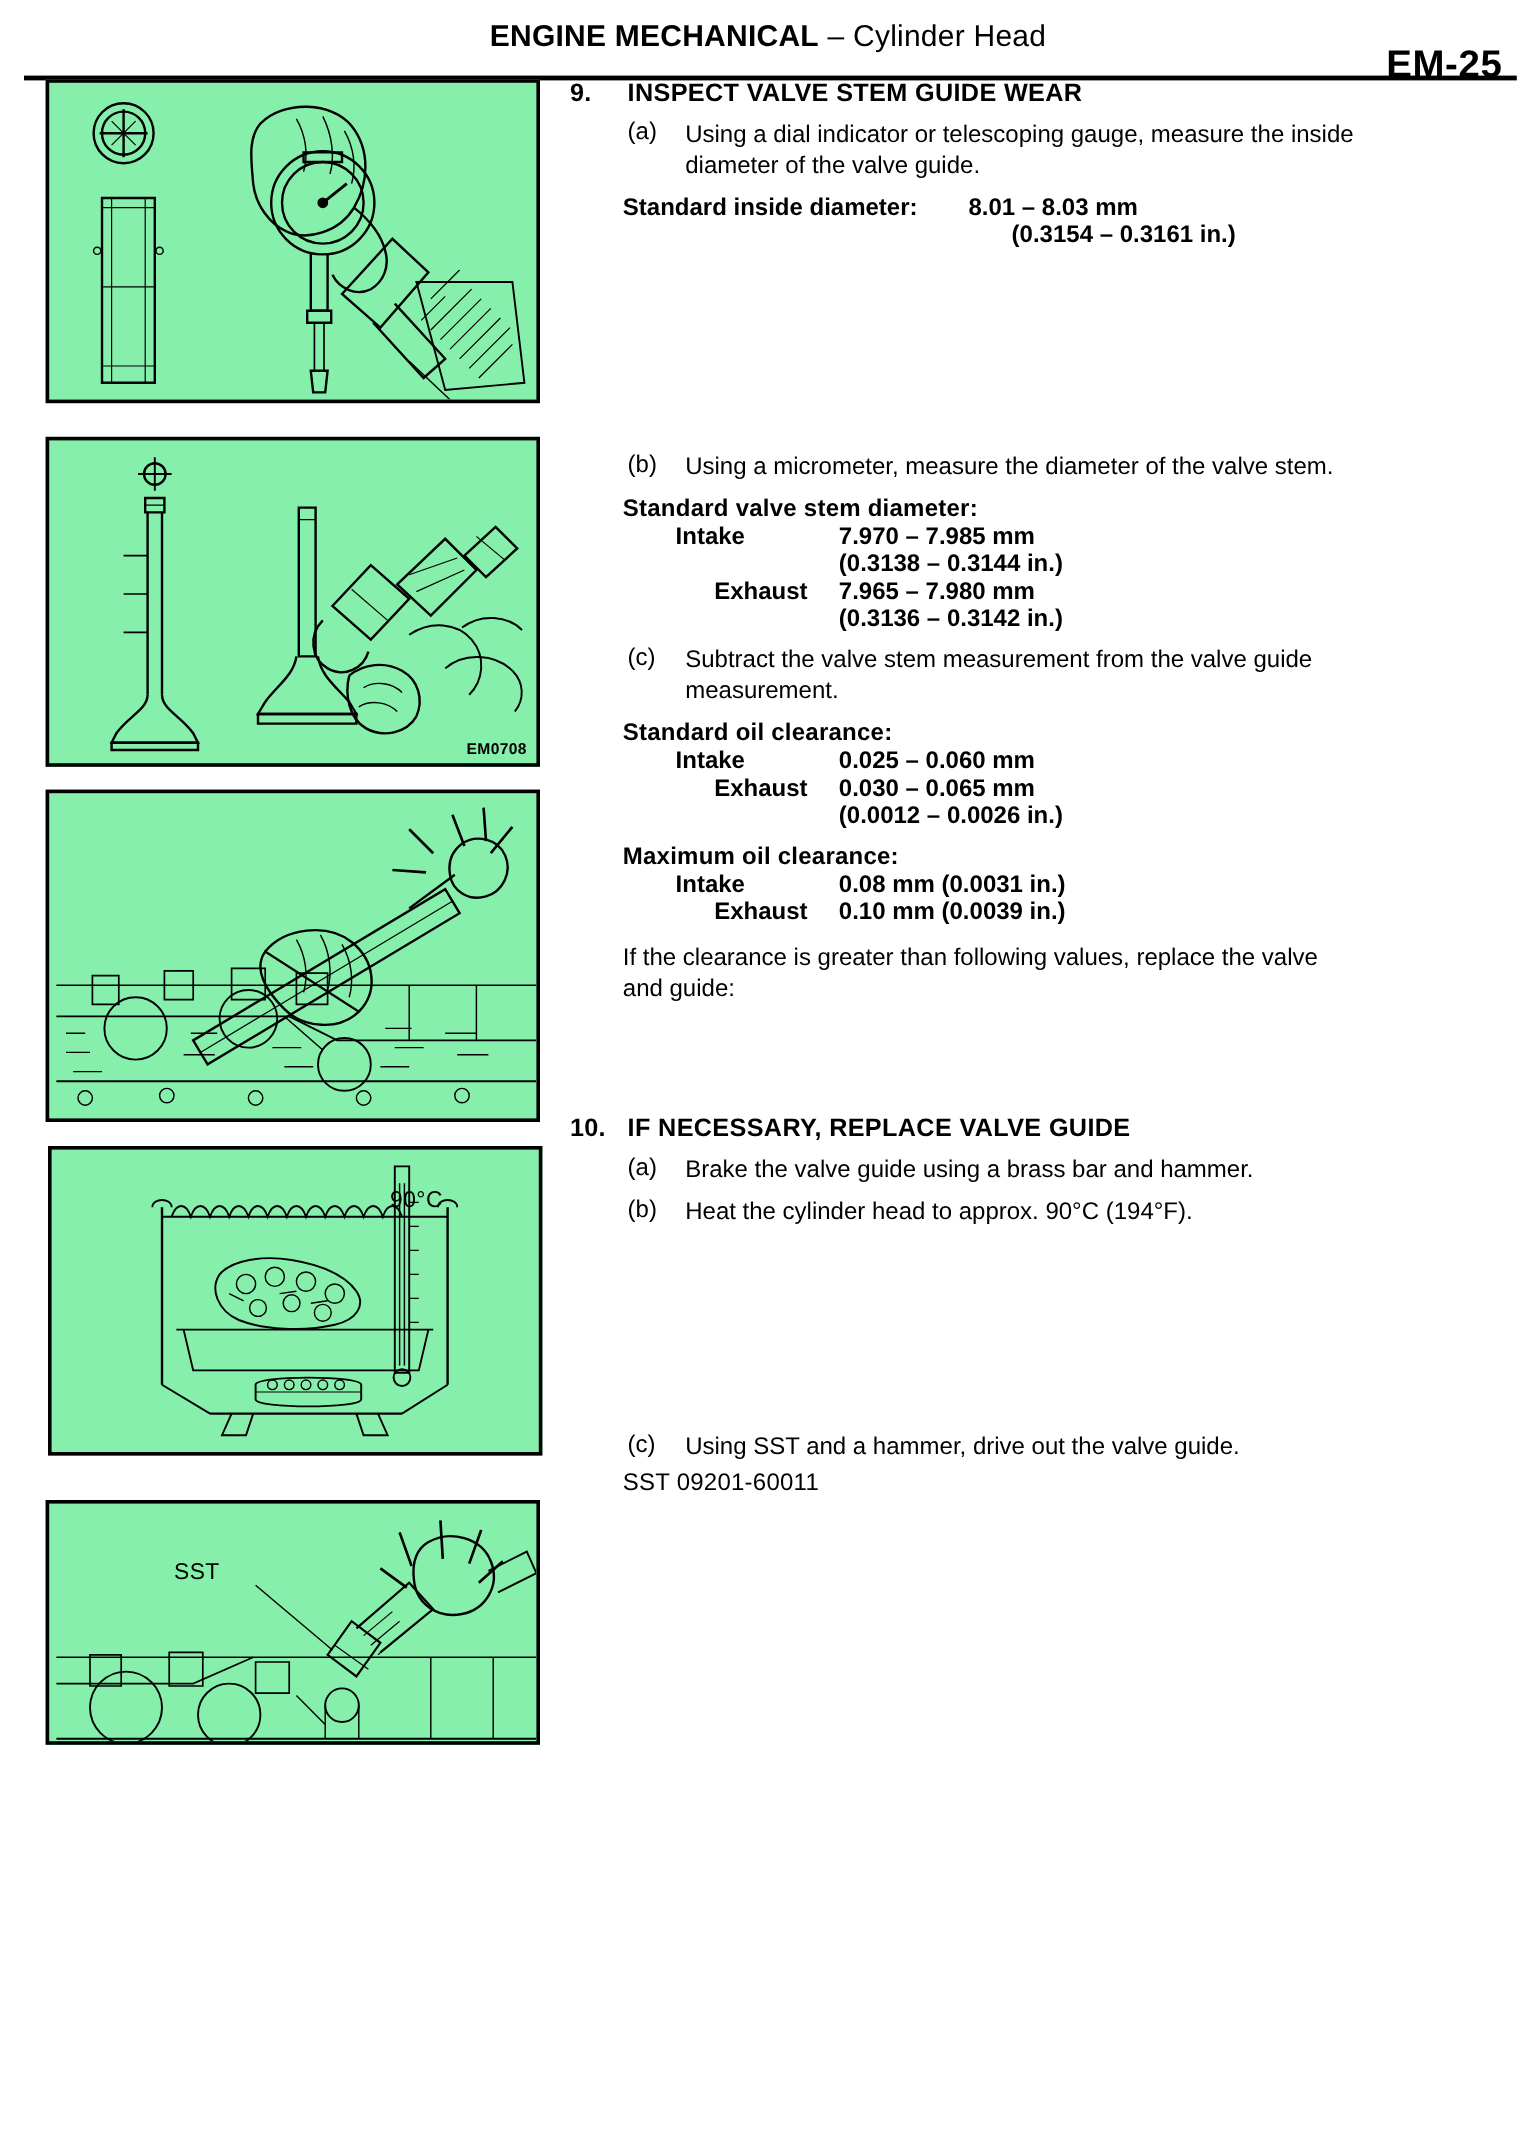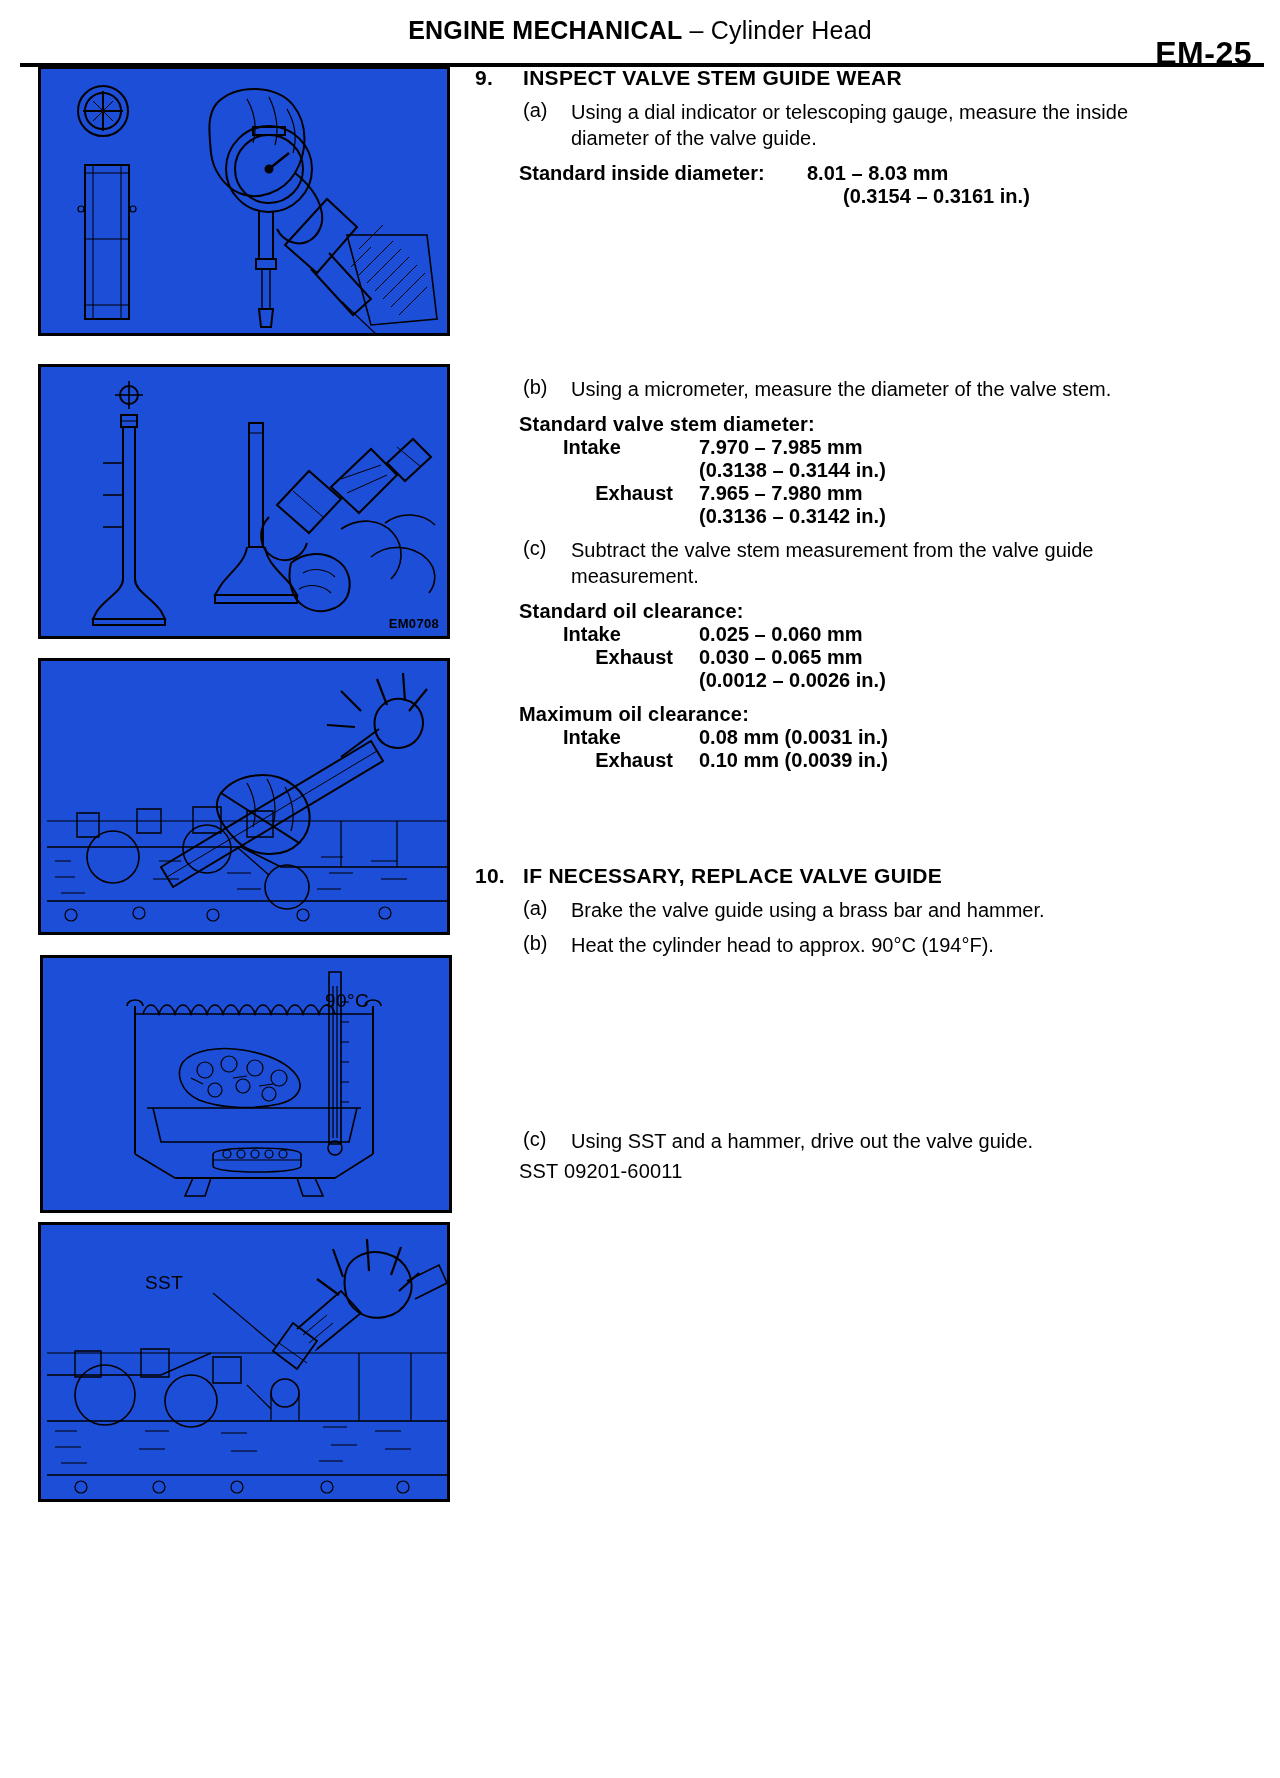--- a/index.html
+++ b/index.html
@@ -60,29 +60,29 @@
     top: 47px;
     width: 1244px;
     height: 4px;
     background: #000;
   }
 
   
   .figure {
     position: absolute;
     border: 3px solid #000;
-    background: #1d4ed8;
+    background: #86efac;
     box-sizing: border-box;
     overflow: hidden;
   }
   .fig1 { left: 38px; top: 66px;   width: 412px; height: 270px; }
   .fig2 { left: 38px; top: 364px;  width: 412px; height: 275px; }
   .fig3 { left: 38px; top: 658px;  width: 412px; height: 277px; }
   .fig4 { left: 40px; top: 955px;  width: 412px; height: 258px; }
-  .fig5 { left: 38px; top: 1222px; width: 412px; height: 280px; }
+  .fig5 { left: 38px; top: 1250px; width: 412px; height: 204px; }
 
   .fig-code {
     position: absolute;
     right: 8px;
     bottom: 5px;
     font-size: 13px;
     font-weight: bold;
     letter-spacing: 0.3px;
   }
   .fig-label {
@@ -512,20 +512,21 @@
     <div class="spec-head">Maximum oil clearance:</div>
     <div class="spec-sub-line">
       <span class="name">Intake</span>
       <span class="val">0.08 mm (0.0031 in.)</span>
     </div>
     <div class="spec-sub-line">
       <span class="name r">Exhaust</span>
       <span class="val">0.10 mm (0.0039 in.)</span>
     </div>
 
+    <div class="para">If the clearance is greater than following values, replace the valve and guide:</div>
 
     <div class="step block-10">
       <div class="step-num">10.</div>
       <div class="step-title">IF NECESSARY, REPLACE VALVE GUIDE</div>
     </div>
 
     <div class="sub">
       <div class="sub-mark">(a)</div>
       <div class="sub-text">Brake the valve guide using a brass bar and hammer.</div>
     </div>

